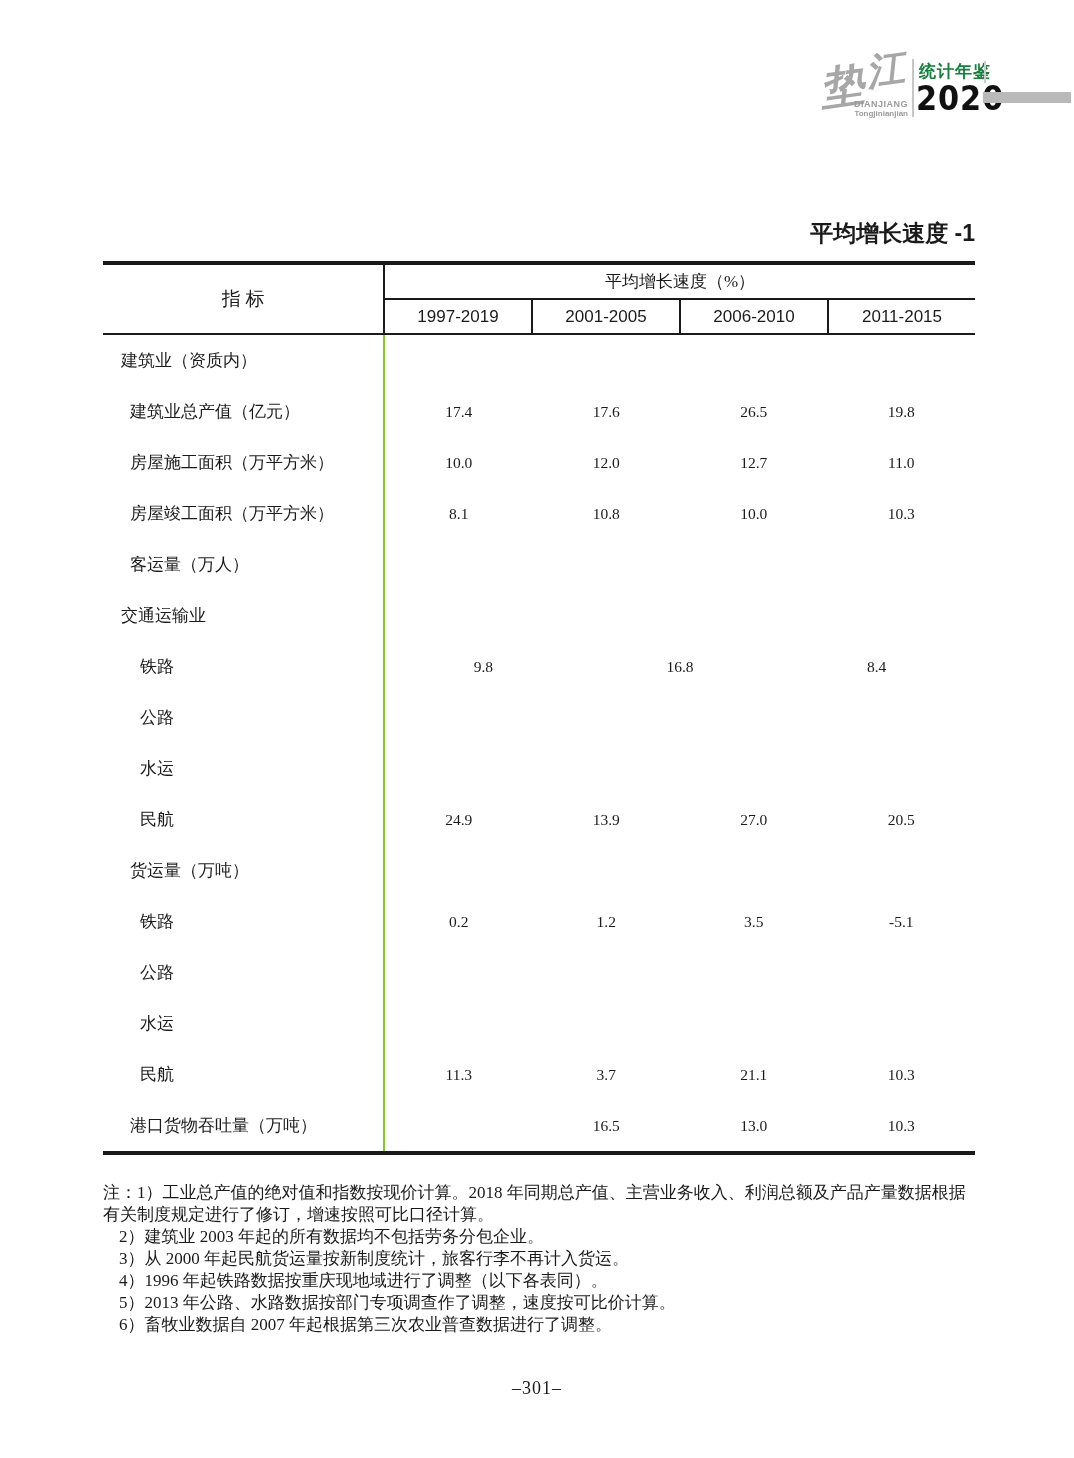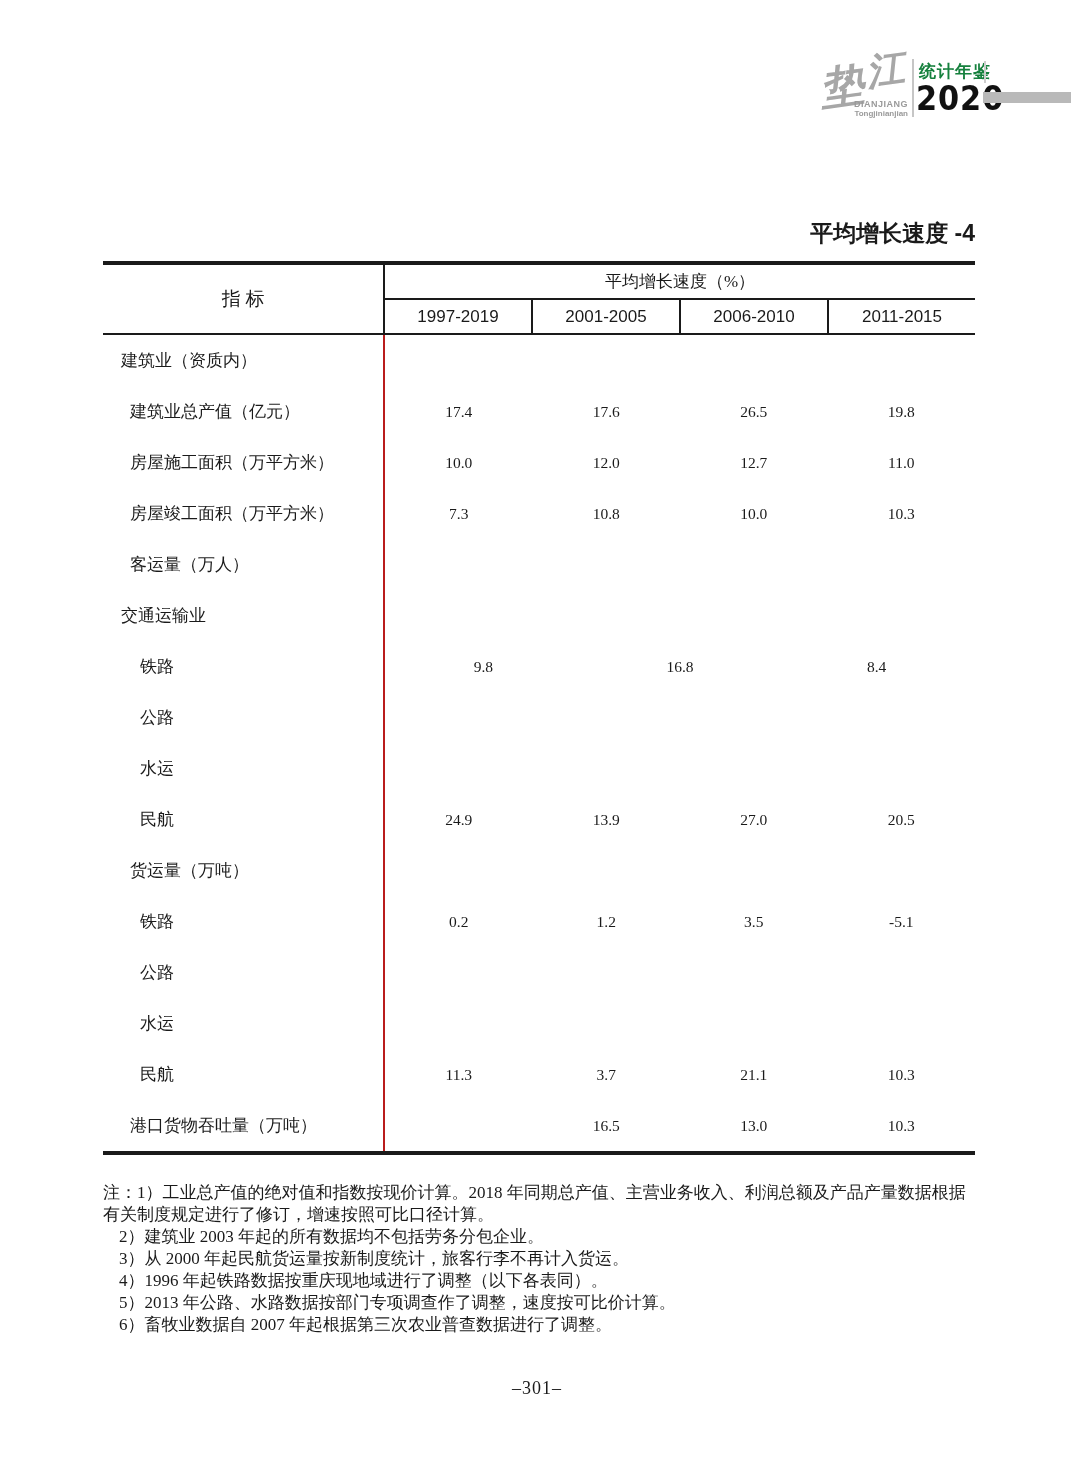--- a/index.html
+++ b/index.html
@@ -35,21 +35,21 @@
            display:flex;align-items:center;justify-content:center;font-size:19px;}
   .th-right{flex:1;display:flex;flex-direction:column;}
   .group-h{height:33px;display:flex;align-items:center;justify-content:center;
            border-bottom:2px solid #1a1a1a;font-size:17px;}
   .year-row{display:flex;height:33px;}
   .ycell{flex:1;display:flex;align-items:center;justify-content:center;
          font-family:"Liberation Sans",sans-serif;font-size:17px;border-left:2px solid #1a1a1a;}
   .ycell:first-child{border-left:none;}
   .tbody{border-bottom:4px solid #1a1a1a;}
   .trow{display:flex;height:51px;}
-  .tlabel{width:282px;box-sizing:border-box;border-right:2px solid #b91c1c;
+  .tlabel{width:282px;box-sizing:border-box;border-right:2px solid #84cc16;
           display:flex;align-items:center;font-size:17px;white-space:nowrap;}
   .lv0 .tlabel{padding-left:18px;}
   .lv1 .tlabel{padding-left:27px;}
   .lv2 .tlabel{padding-left:37px;}
   .tval{flex:1;display:flex;align-items:center;justify-content:center;font-size:15.5px;}
 
   
   .notes{margin:27px 0 0 103px;width:900px;font-size:17px;}
   .note-line{line-height:22px;white-space:nowrap;}
   .note-line.num{padding-left:16px;}
@@ -67,21 +67,21 @@
       <div class="p1">DIANJIANG</div>
       <div class="p2">Tongjinianjian</div>
     </div>
     <div class="brand-div"></div>
     <div class="brand-series">统计年鉴</div>
     <div class="brand-tick"></div>
     <div class="brand-year">2020</div>
     <div class="brand-bar" style="background:#b9b9b9"></div>
   </div>
 
-  <div class="doc-title">平均增长速度 -4</div>
+  <div class="doc-title">平均增长速度 -1</div>
 
   <div class="table-wrap">
     <div class="thead">
       <div class="th-left">指 标</div>
       <div class="th-right">
         <div class="group-h">平均增长速度（%）</div>
         <div class="year-row">
           <div class="ycell">1997-2019</div>
           <div class="ycell">2001-2005</div>
           <div class="ycell">2006-2010</div>
@@ -106,21 +106,21 @@
       </div>
       <div class="trow lv1">
         <div class="tlabel">房屋施工面积（万平方米）</div>
         <div class="tval">10.0</div>
         <div class="tval">12.0</div>
         <div class="tval">12.7</div>
         <div class="tval">11.0</div>
       </div>
       <div class="trow lv1">
         <div class="tlabel">房屋竣工面积（万平方米）</div>
-        <div class="tval">7.3</div>
+        <div class="tval">8.1</div>
         <div class="tval">10.8</div>
         <div class="tval">10.0</div>
         <div class="tval">10.3</div>
       </div>
       <div class="trow lv1">
         <div class="tlabel">客运量（万人）</div>
         <div class="tval"></div>
         <div class="tval"></div>
         <div class="tval"></div>
         <div class="tval"></div>

